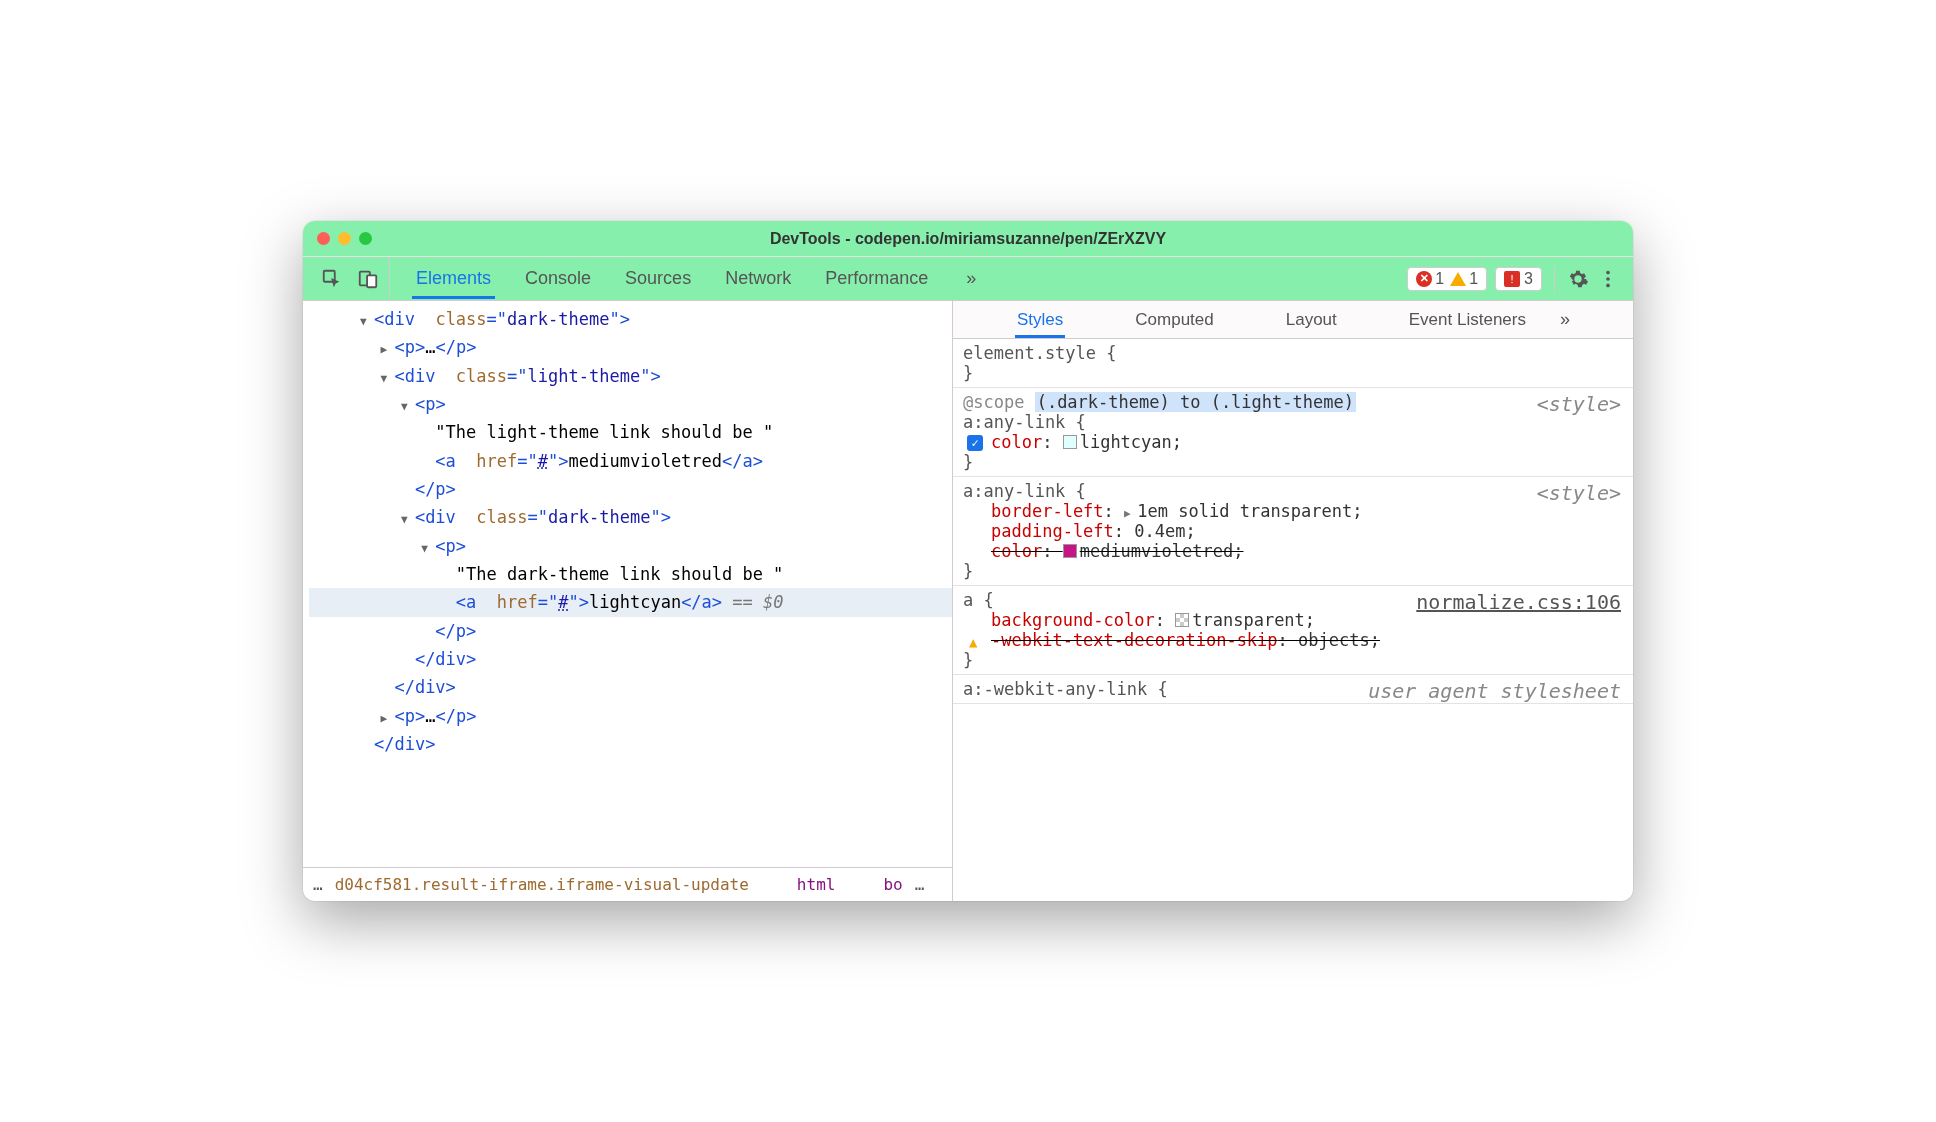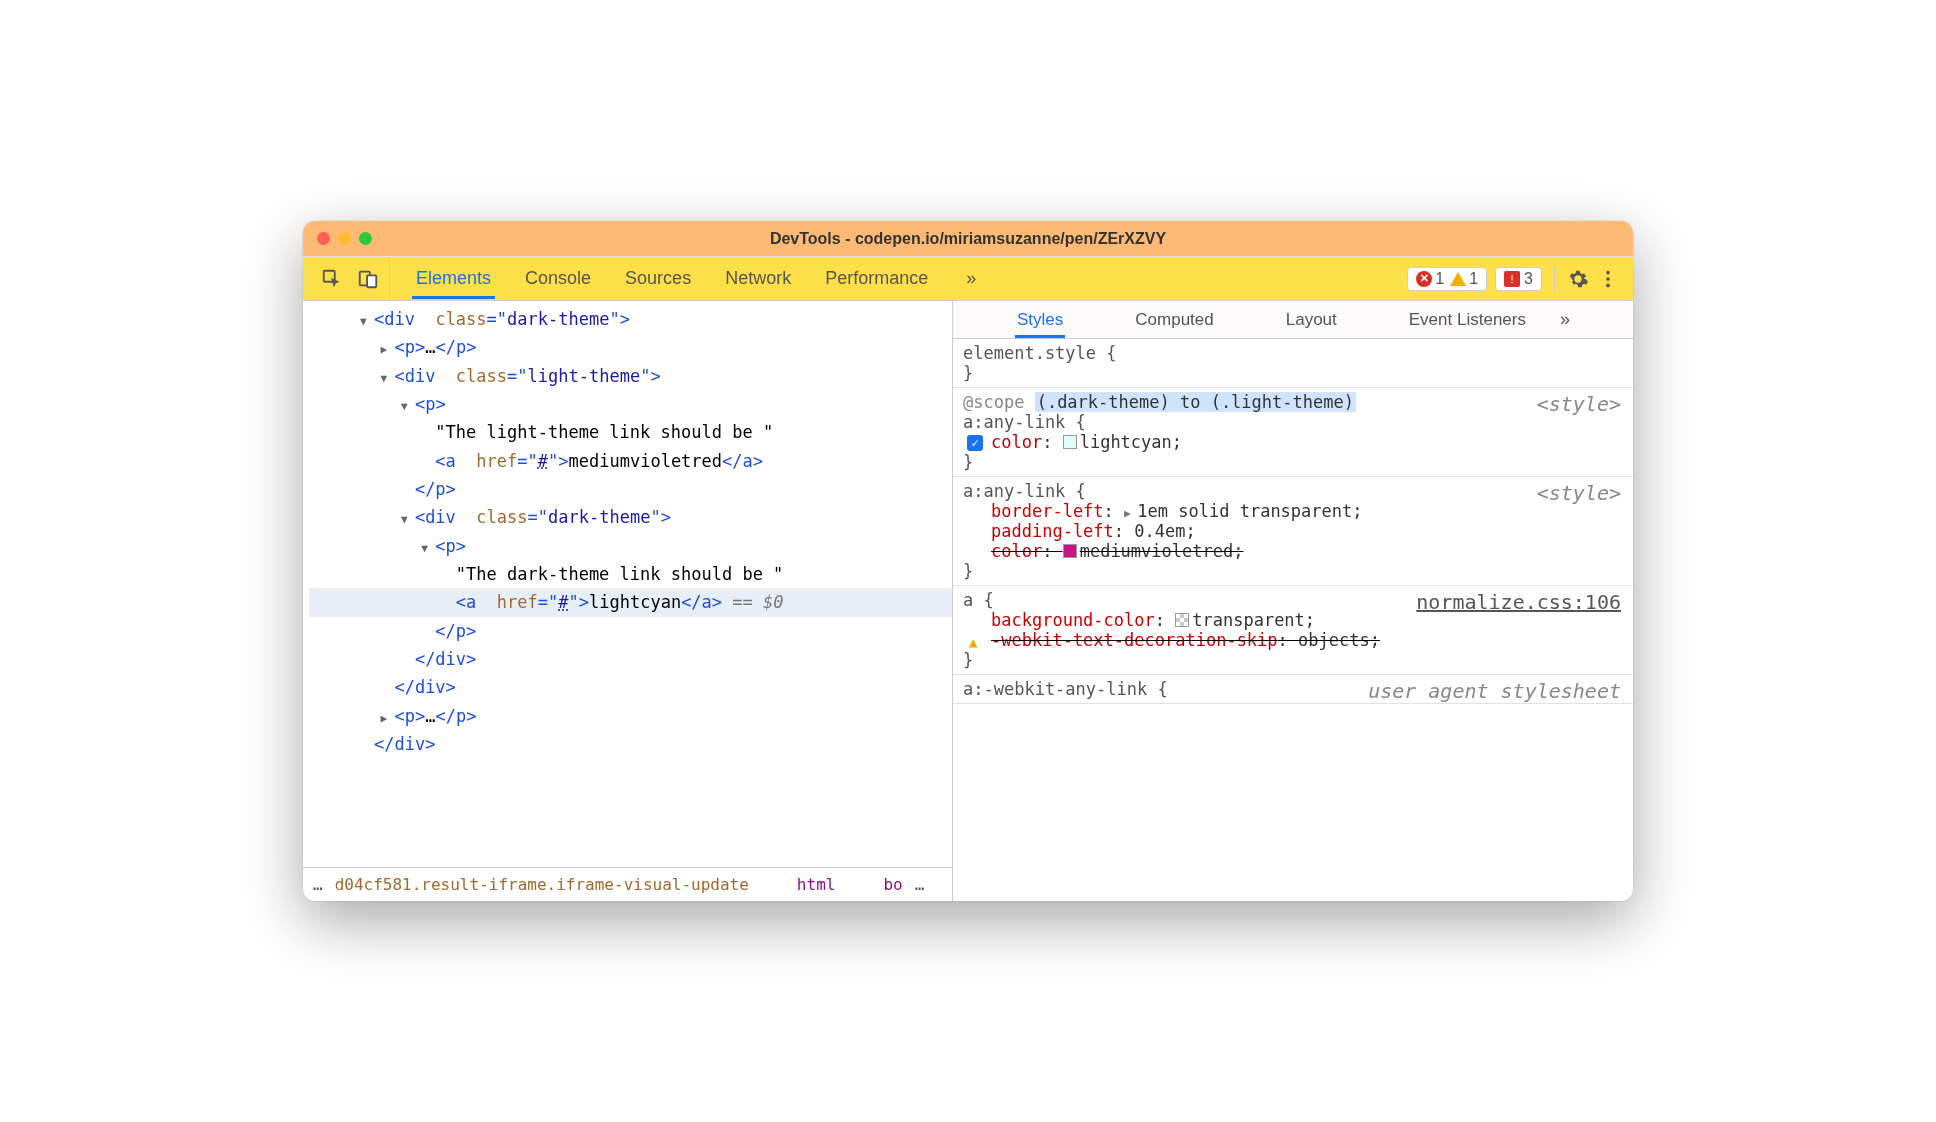--- a/index.html
+++ b/index.html
@@ -17,21 +17,21 @@
     height: 680px;
     background: #fff;
     border-radius: 12px;
     box-shadow: 0 20px 60px rgba(0,0,0,0.35), 0 0 0 1px rgba(0,0,0,0.05);
     display: flex;
     flex-direction: column;
     overflow: hidden;
   }
   .titlebar {
     height: 36px;
-    background: #fdba74;
+    background: #86efac;
     display: flex;
     align-items: center;
     padding: 0 14px;
     position: relative;
     border-bottom: 1px solid #e8e0e5;
   }
   .traffic-lights { display: flex; gap: 8px; }
   .tl { width: 13px; height: 13px; border-radius: 50%; }
   .tl.red { background: #ff5f57; }
   .tl.yellow { background: #febc2e; }
@@ -43,21 +43,21 @@
     font-size: 16px;
     color: #333;
     font-weight: 600;
     pointer-events: none;
   }
   .toolbar-row {
     height: 44px;
     display: flex;
     align-items: stretch;
     border-bottom: 1px solid #d0cbd0;
-    background: #fde047;
+    background: #86efac;
   }
   .tb-left { display: flex; align-items: center; padding: 0 10px 0 18px; gap: 14px; border-right: 1px solid #d0cbd0; }
   .tb-icon { width: 22px; height: 22px; display: flex; align-items: center; justify-content: center; color: #555; }
   .tabs { display: flex; align-items: center; gap: 26px; padding-left: 22px; flex: 1; }
   .tab { font-size: 18px; color: #555; padding: 10px 4px; cursor: pointer; white-space: nowrap; }
   .tab.active { color: #1a73e8; border-bottom: 3px solid #1a73e8; padding-bottom: 7px; }
   .tb-right { display: flex; align-items: center; gap: 8px; padding: 0 14px 0 4px; }
   .badge-group { display: flex; align-items: center; gap: 6px; border: 1px solid #d0cbd0; border-radius: 4px; padding: 2px 8px; font-size: 16px; background: #fff;}
   .badge-err { color: #555; display: flex; align-items: center; gap: 3px; }
   .badge-err .dot { width: 16px; height: 16px; border-radius: 50%; background: #d93025; display: inline-flex; align-items: center; justify-content: center; color:#fff; font-size:11px; font-weight:700;}

